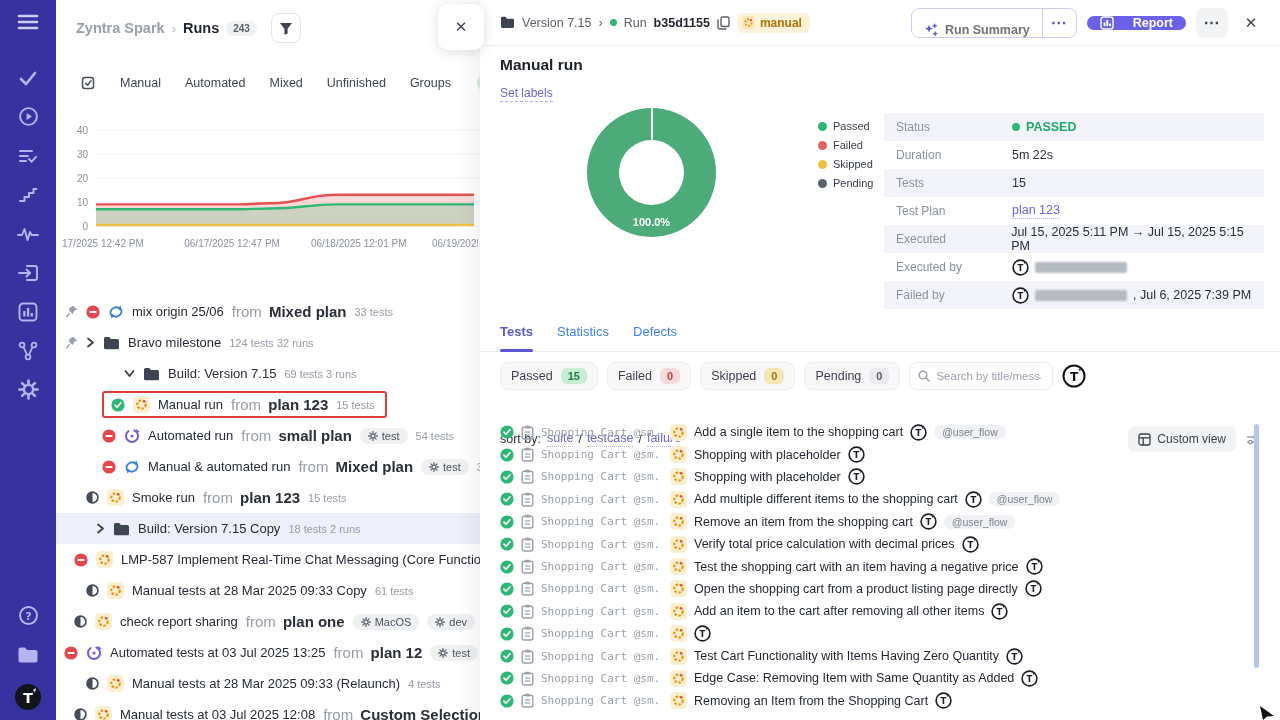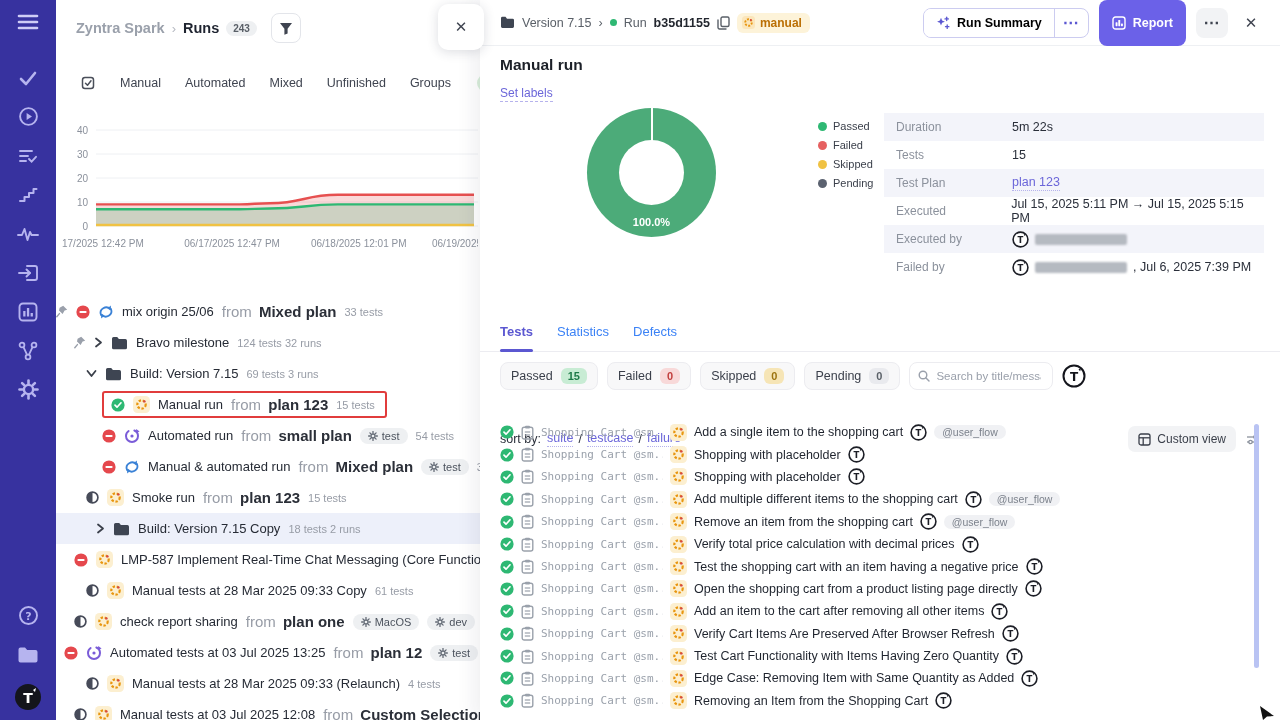--- a/index.html
+++ b/index.html
@@ -47,23 +47,23 @@
 
   
   .drawer { position:absolute; left:480px; top:0; width:800px; height:720px; background:#fff; box-shadow:-6px 0 18px rgba(30,35,60,.07); }
   .dr-topbar { position:absolute; left:0; top:0; width:100%; height:46px; border-bottom:1px solid #eef0f3; display:flex; align-items:center; padding:0 16px 0 20px; }
   .dr-bc { display:flex; align-items:center; gap:7px; font-size:12.5px; color:#5a6068; }
   .dr-bc .run-id { font-weight:700; color:#23272f; }
   .dot-green { width:7px; height:7px; border-radius:50%; background:#2eb873; display:inline-block; }
   .chip-manual { background:#fdf3d9; border-radius:6px; padding:3px 8px 3px 5px; display:inline-flex; align-items:center; gap:5px; font-size:12px; color:#bb6f04; font-weight:600; }
   .dr-actions { margin-left:auto; display:flex; align-items:center; gap:10px; }
   .btn-split { display:flex; align-items:center; border:1px solid #ccccf0; border-radius:8px; height:30px; overflow:hidden; }
-  .btn-summary { display:flex; align-items:center; gap:7px; padding:0 12px; color:#000000; font-size:12.5px; font-weight:600; cursor:pointer; background:#fff; height:100%; }
+  .btn-summary { display:flex; align-items:flex-end; gap:7px; padding:0 12px; color:#737373; font-size:12.5px; font-weight:600; cursor:pointer; background:#fff; height:100%; }
   .btn-split-more { width:34px; height:100%; display:flex; align-items:center; justify-content:center; color:#5b57d1; border-left:1px solid #ccccf0; cursor:pointer; font-weight:700; letter-spacing:1px; }
-  .btn-report { background:#6b61e8; color:#fff; border:0; border-radius:8px; height:46px; padding:0 13px; display:flex; align-items:center; gap:7px; font-size:12.5px; font-weight:600; cursor:pointer; }
+  .btn-report { background:#6b61e8; color:#fff; border:0; border-radius:8px; height:14px; padding:0 13px; display:flex; align-items:center; gap:19px; font-size:12.5px; font-weight:600; cursor:pointer; }
   .btn-more { background:#f2f3f5; border-radius:8px; width:32px; height:30px; display:flex; align-items:center; justify-content:center; color:#3f4450; cursor:pointer; font-weight:700; letter-spacing:1px; }
   .btn-close { width:26px; text-align:center; font-size:15px; color:#3f4450; cursor:pointer; }
 
   .dr-title { position:absolute; left:20px; top:56px; font-size:15.5px; font-weight:700; color:#1c2028; }
   .set-labels { position:absolute; left:20px; top:86px; font-size:12px; color:#6b66d9; border-bottom:1px dashed #b6b3ec; cursor:pointer; padding-bottom:1px; }
 
   .donut { position:absolute; left:107px; top:108px; width:129px; height:129px; border-radius:50%; background:#4cab79; }
   .donut .hole { position:absolute; left:32px; top:32px; width:65px; height:65px; border-radius:50%; background:#fff; }
   .donut .gap { position:absolute; left:63.5px; top:0; width:2px; height:33px; background:#fff; }
   .donut .dlabel { position:absolute; left:0; bottom:9px; width:100%; text-align:center; color:#fff; font-size:11px; font-weight:700; }
@@ -265,21 +265,21 @@
           <path d="M36,107.2 C107.82000000000001,107.2 107.82000000000001,107.2 179.64000000000001,107.2 C194.76,107.2 194.76,106.47999999999999 209.88,106.47999999999999 C243.9,106.47999999999999 243.9,102.4 277.92,102.4 C345.96000000000004,102.4 345.96000000000004,102.4 414,102.4 L414,124 L36,124 Z" fill="rgba(46,184,115,0.22)"></path>
           <path d="M36,107.2 C107.82000000000001,107.2 107.82000000000001,107.2 179.64000000000001,107.2 C194.76,107.2 194.76,106.47999999999999 209.88,106.47999999999999 C243.9,106.47999999999999 243.9,102.4 277.92,102.4 C345.96000000000004,102.4 345.96000000000004,102.4 414,102.4" fill="none" stroke="#2eb873" stroke-width="2.4"></path>
           <path d="M36,123.04 C107.82000000000001,123.04 107.82000000000001,123.04 179.64000000000001,123.04 C194.76,123.04 194.76,123.04 209.88,123.04 C243.9,123.04 243.9,123.04 277.92,123.04 C345.96000000000004,123.04 345.96000000000004,123.04 414,123.04" fill="none" stroke="#f0c243" stroke-width="2.4"></path>
           <text x="2" y="145" text-anchor="start" font-size="10" fill="#8b919c" font-family="Liberation Sans">17/2025 12:42 PM</text>
           <text x="172.07999999999998" y="145" text-anchor="middle" font-size="10" fill="#8b919c" font-family="Liberation Sans">06/17/2025 12:47 PM</text>
           <text x="298.71" y="145" text-anchor="middle" font-size="10" fill="#8b919c" font-family="Liberation Sans">06/18/2025 12:01 PM</text>
           <text x="372" y="145" text-anchor="start" font-size="10" fill="#8b919c" font-family="Liberation Sans">06/19/2025</text>
         </svg></div>
 
     <div class="runs-list">
-        <div class="run-row" style="">
+        <div class="run-row" style="padding-left: 10px;">
           <span class="icon">
             <svg width="12" height="13" viewBox="0 0 12 13">
               <path d="M7.2 0.8 L11.2 4.8 L8.6 5.4 L6.6 9 L3 5.4 L3.6 2.8 Z" fill="#9aa0ab"></path>
               <line x1="3.4" y1="8.6" x2="0.8" y2="11.8" stroke="#9aa0ab" stroke-width="1.4" stroke-linecap="round"></line>
             </svg>
           </span>
           <span class="icon">
             <svg width="14" height="14" viewBox="0 0 14 14">
               <circle cx="7" cy="7" r="6.6" fill="#e5484d"></circle>
               <rect x="3.4" y="6" width="7.2" height="2" rx="1" fill="#fff"></rect>
@@ -290,41 +290,41 @@
               <path d="M3 11 A5.5 5.5 0 0 1 12.3 5.4" fill="none" stroke="#3b82d6" stroke-width="1.8" stroke-linecap="round"></path>
               <path d="M13 5 A5.5 5.5 0 0 1 3.7 10.6" fill="none" stroke="#3b82d6" stroke-width="1.8" stroke-linecap="round"></path>
               <path d="M12.8 1.6 L13 5.4 L9.6 4.2 Z" fill="#3b82d6"></path>
               <path d="M3.2 14.4 L3 10.6 L6.4 11.8 Z" fill="#3b82d6"></path>
             </svg>
           </span>
           <span class="rname">mix origin 25/06</span>
           <span class="rfrom">from <b>Mixed plan</b></span>
           <span class="rcount">33 tests</span>
         </div>
-        <div class="run-row" style="padding-left: 18px;">
+        <div class="run-row" style="padding-left: 10px;">
           <span class="icon">
             <svg width="12" height="13" viewBox="0 0 12 13">
               <path d="M7.2 0.8 L11.2 4.8 L8.6 5.4 L6.6 9 L3 5.4 L3.6 2.8 Z" fill="#9aa0ab"></path>
               <line x1="3.4" y1="8.6" x2="0.8" y2="11.8" stroke="#9aa0ab" stroke-width="1.4" stroke-linecap="round"></line>
             </svg>
           </span>
           <span class="icon">
             <svg width="9" height="11" viewBox="0 0 9 11">
               <path d="M2 1.5 L7 5.5 L2 9.5" fill="none" stroke="#3a3f4a" stroke-width="1.8" stroke-linecap="round" stroke-linejoin="round"></path>
             </svg>
           </span>
           <span class="icon">
             <svg width="17" height="14" viewBox="0 0 17 14">
               <path d="M1 2.6 a1.6 1.6 0 0 1 1.6-1.6 h3.6 l1.7 2.1 h6.5 a1.6 1.6 0 0 1 1.6 1.6 v7 a1.6 1.6 0 0 1-1.6 1.6 h-11.8 a1.6 1.6 0 0 1-1.6-1.6 Z" fill="#3e4552"></path>
             </svg>
           </span>
           <span class="rname">Bravo milestone</span>
           <span class="rcount">124 tests   32 runs</span>
         </div>
-        <div class="run-row" style="padding-left: 10px;">
+        <div class="run-row" style="padding-left: 10px; margin-left: 38px;">
           <span style="width: 12px;"></span>
           <span class="icon">
             <svg width="11" height="9" viewBox="0 0 11 9">
               <path d="M1.5 2 L5.5 7 L9.5 2" fill="none" stroke="#3a3f4a" stroke-width="1.8" stroke-linecap="round" stroke-linejoin="round"></path>
             </svg>
           </span>
           <span class="icon">
             <svg width="17" height="14" viewBox="0 0 17 14">
               <path d="M1 2.6 a1.6 1.6 0 0 1 1.6-1.6 h3.6 l1.7 2.1 h6.5 a1.6 1.6 0 0 1 1.6 1.6 v7 a1.6 1.6 0 0 1-1.6 1.6 h-11.8 a1.6 1.6 0 0 1-1.6-1.6 Z" fill="#3e4552"></path>
             </svg>
@@ -677,20 +677,26 @@
           <span>Skipped</span>
         </div>
         <div class="legend-item">
           <span class="legend-dot" style="background: rgb(91, 98, 112);"></span>
           <span>Pending</span>
         </div>
       </div>
 
     <div class="info-table">
         <div class="info-row">
+          <span class="info-label">Status</span>
+          <span class="info-value">
+            <span class="status-passed"><span style="width: 8px; height: 8px; border-radius: 50%; background: rgb(46, 184, 115); display: inline-block;"></span>PASSED</span>
+          </span>
+        </div>
+        <div class="info-row">
           <span class="info-label">Duration</span>
           <span class="info-value">5m 22s</span>
         </div>
         <div class="info-row">
           <span class="info-label">Tests</span>
           <span class="info-value">15</span>
         </div>
         <div class="info-row">
           <span class="info-label">Test Plan</span>
           <span class="info-value">
@@ -1085,21 +1091,20 @@
             </svg>
           </span>
           <span class="suite">Shopping Cart @sm...</span>
           <span class="icon">
             <svg width="17" height="17" viewBox="0 0 17 17">
               <rect width="17" height="17" rx="4.5" fill="#fcefd0"></rect>
               <circle cx="8.5" cy="8.5" r="4.2" fill="none" stroke="#e8960f" stroke-width="2.2" stroke-dasharray="2.4 1.7"></circle>
               <circle cx="11.4" cy="5.4" r="1.2" fill="#d64545"></circle>
             </svg>
           </span>
-          <span class="ttl">Verify Cart Items Are Preserved After Browser Refresh</span>
           <span class="icon">
             <svg width="17" height="17" viewBox="0 0 17 17">
               <circle cx="8.5" cy="8.5" r="7.4" fill="#fff" stroke="#1c1e26" stroke-width="1.6"></circle>
               <text x="8.5" y="12" text-anchor="middle" font-size="8.5" font-weight="bold" fill="#1c1e26" font-family="DejaVu Sans">T</text>
               <path d="M11.6 3.8 l1.9-1.2 -0.6 2.4 Z" fill="#1c1e26"></path>
             </svg>
           </span>
         </div>
         <div class="trow">
           <span class="icon">

